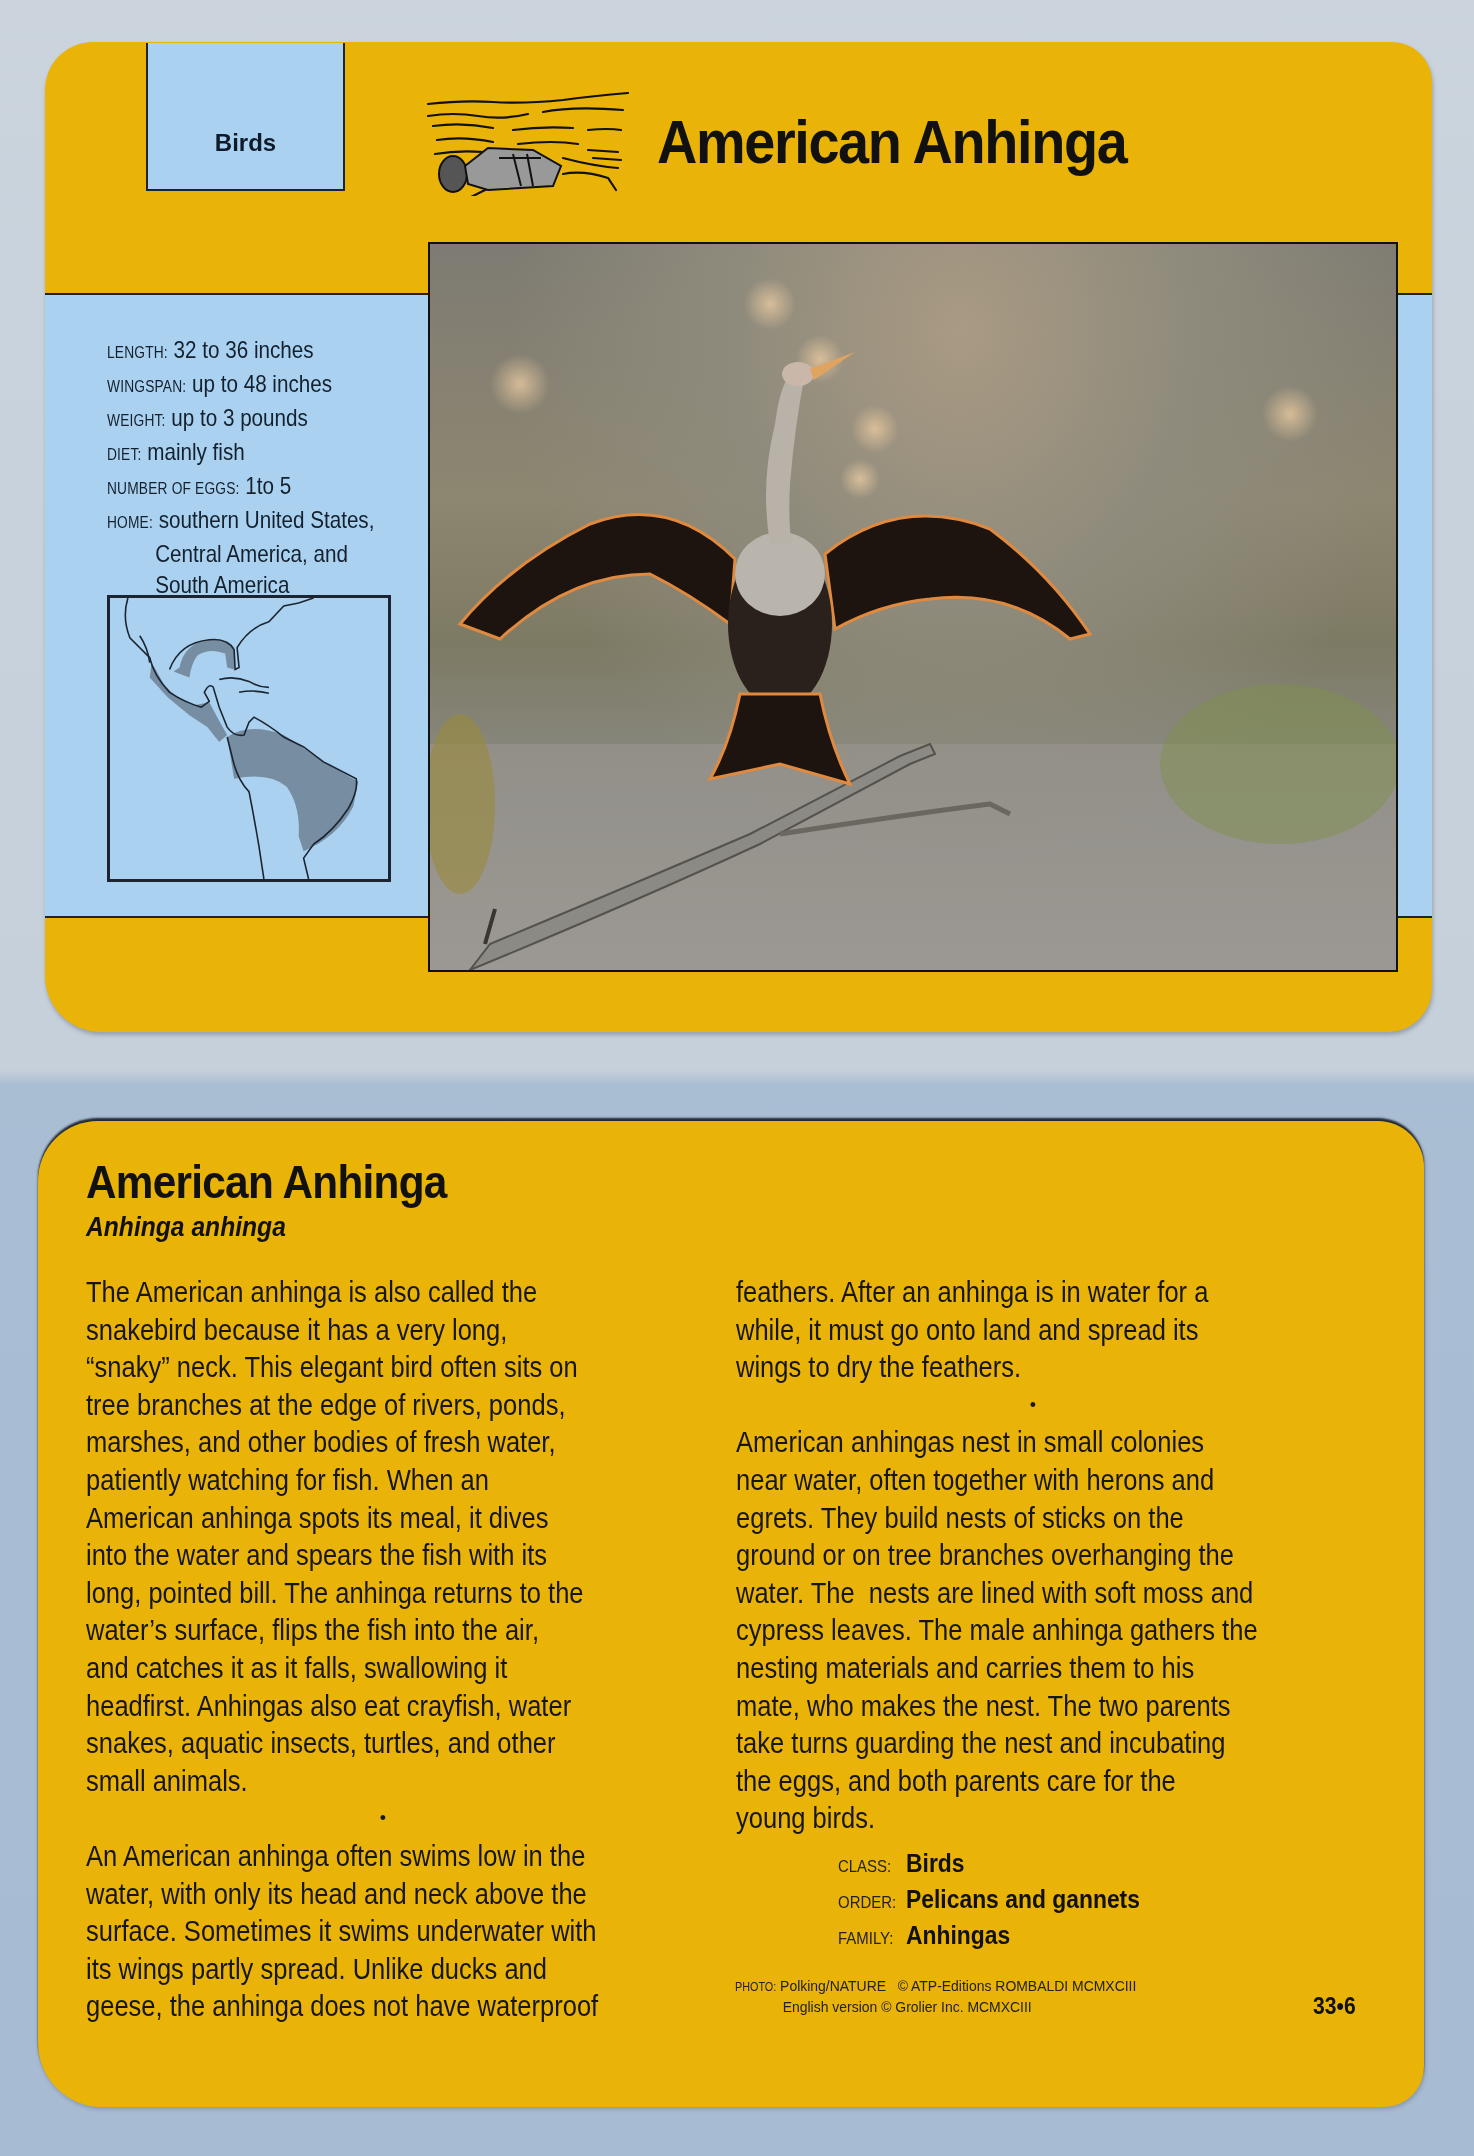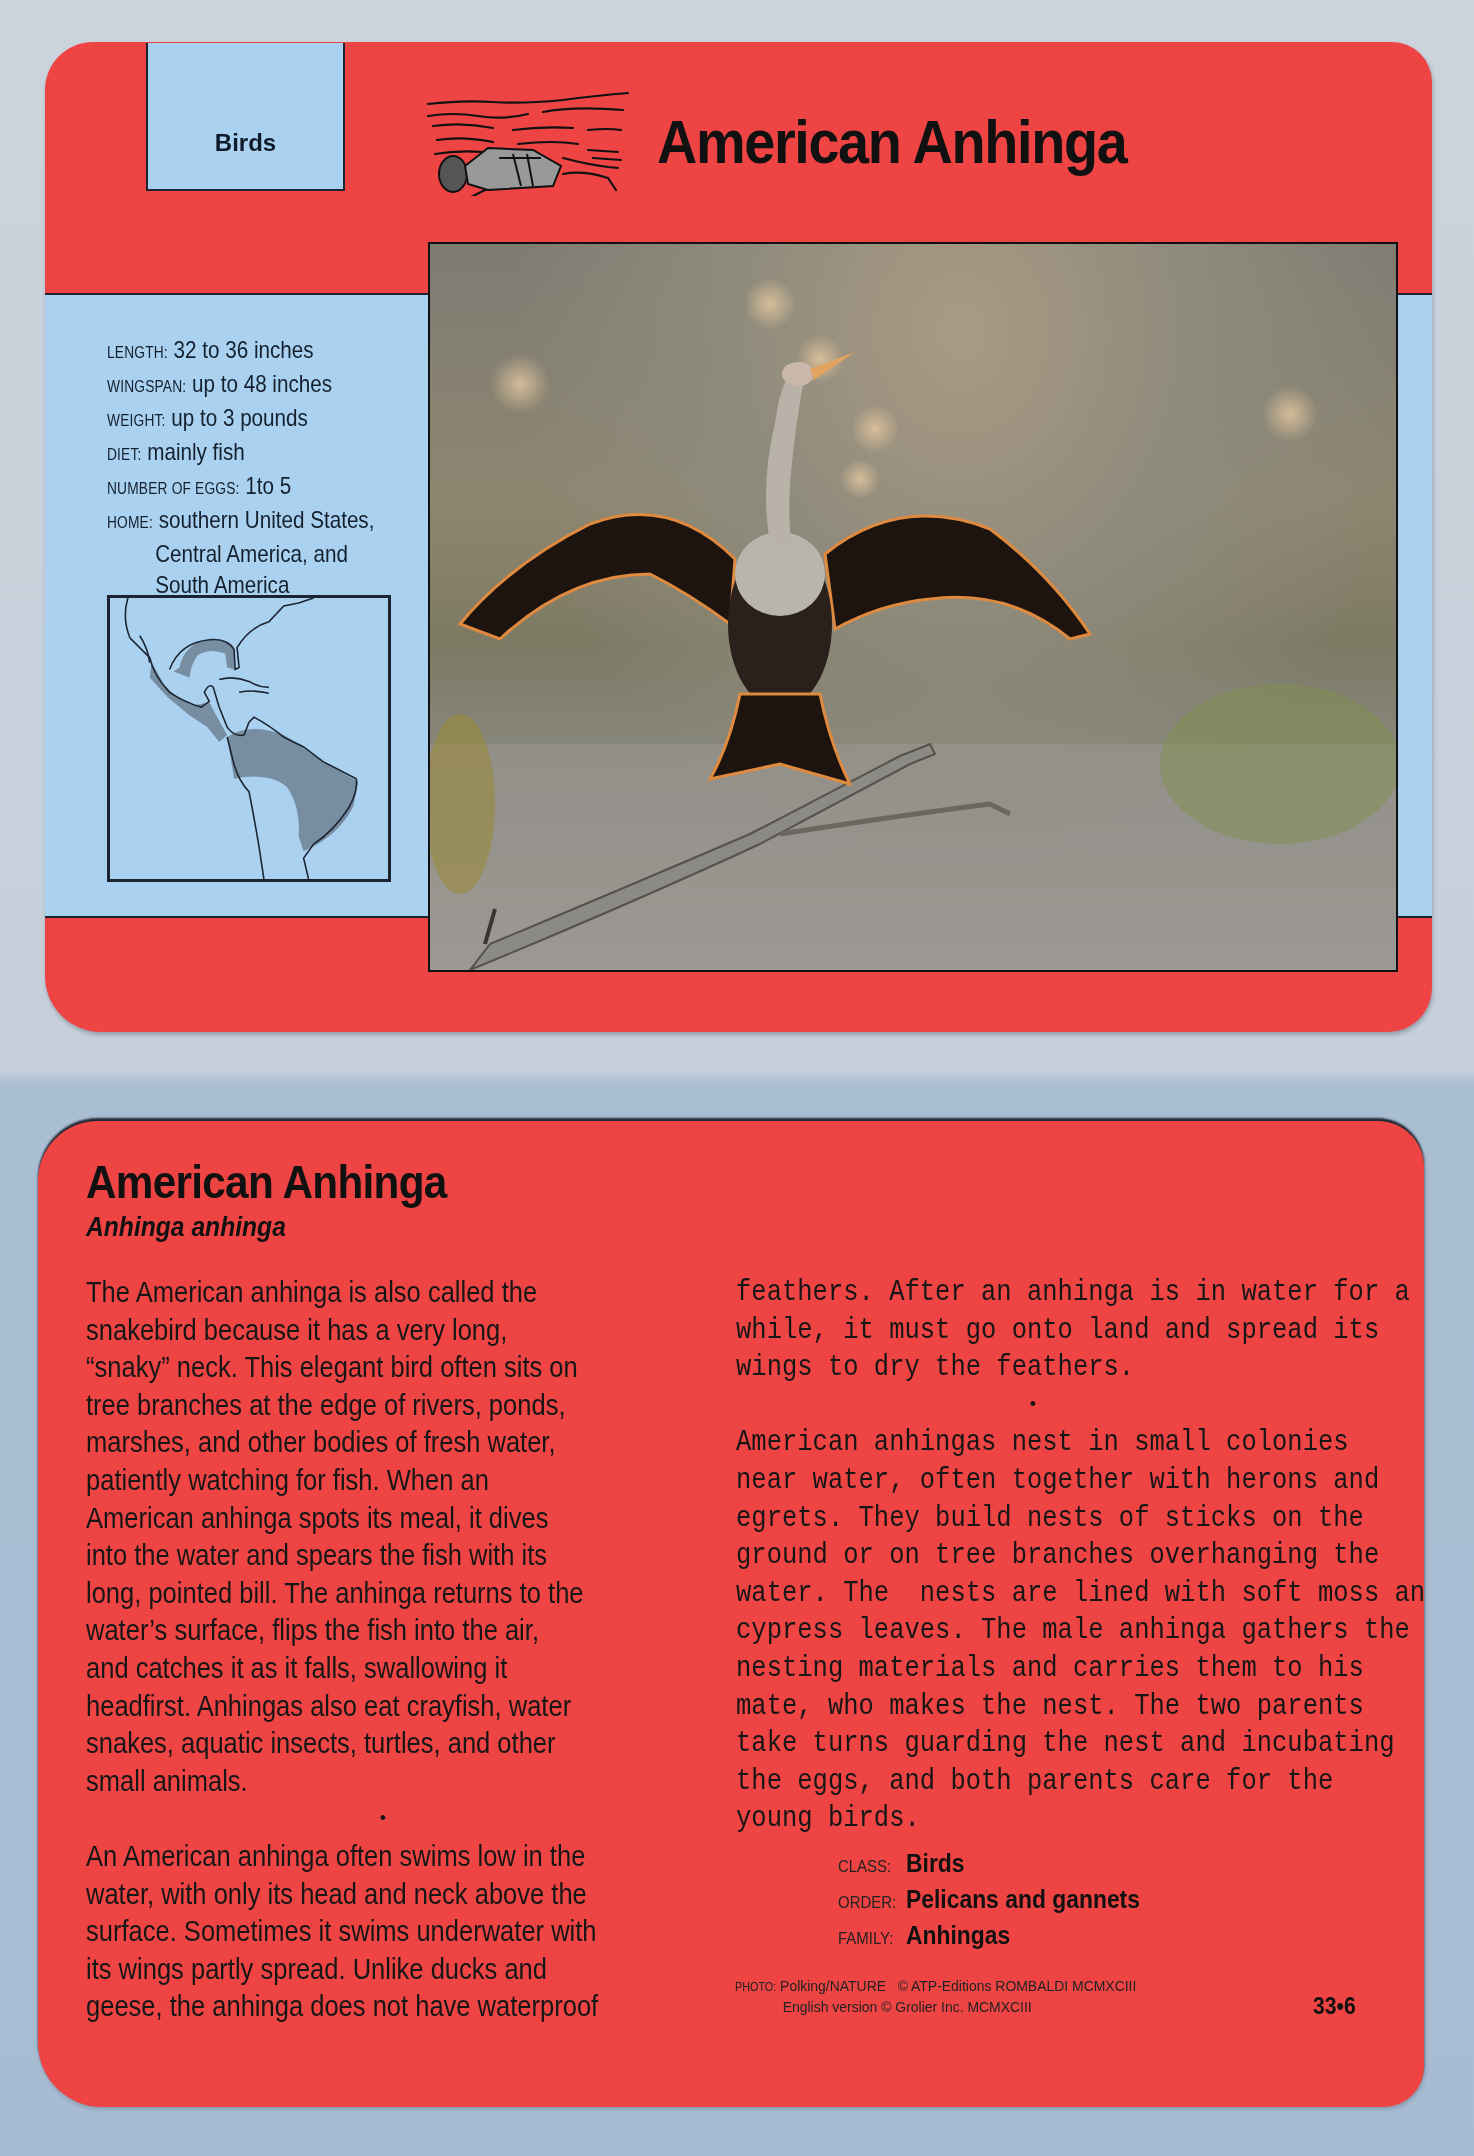--- a/index.html
+++ b/index.html
@@ -1,19 +1,19 @@
 <!DOCTYPE html>
 <html><head>
 <meta charset="utf-8">
 <style>
   html,body{margin:0;padding:0;}
   body{width:1474px;height:2156px;position:relative;overflow:hidden;
        background:linear-gradient(to bottom,#cbd4dd 0px,#c6d0da 1070px,#a9bdd3 1085px,#a7bbd2 2156px);
        font-family:"Liberation Sans",sans-serif;color:#111;}
-  .card{position:absolute;background:#ef4444;}
+  .card{position:absolute;background:#eab308;}
   #card-front{left:45px;top:42px;width:1387px;height:990px;border-radius:48px 40px 44px 56px;
        box-shadow:1px 3px 4px rgba(60,70,90,.35);overflow:hidden;}
   #card-back{left:38px;top:1121px;width:1386px;height:986px;border-radius:60px 46px 40px 64px;
        box-shadow:0 -3px 2px rgba(10,15,25,.85), 1px 2px 4px rgba(60,70,90,.3);overflow:hidden;}
   .abs{position:absolute;}
   
   #category-box{left:101px;top:1px;width:199px;height:148px;background:#aad2f0;border:2px solid #1b2430;border-top:none;
        box-sizing:border-box;display:flex;align-items:center;justify-content:center;}
   #category-box span{font-weight:bold;font-size:24px;color:#0f1a2a;margin-top:54px;}
   #title-icon{left:378px;top:44px;width:230px;height:110px;}
@@ -26,21 +26,21 @@
   #photo{left:383px;top:200px;width:970px;height:730px;border:2px solid #111;box-sizing:border-box;overflow:hidden;
         background:radial-gradient(ellipse at 55% 12%,#a99a83 0%,#8f8b7c 30%,transparent 60%),
                    linear-gradient(to bottom,#7e7b73 0%,#8d8670 35%,#7d7a64 55%,#8a8b84 75%,#9b9a95 100%);}
   
   #back-title{left:48px;top:34px;font-size:46px;font-weight:bold;letter-spacing:-.8px;transform:scaleX(.92);transform-origin:left;white-space:nowrap;}
   #back-sci{left:48px;top:90px;font-size:28px;font-weight:bold;font-style:italic;transform:scaleX(.88);transform-origin:left;white-space:nowrap;}
   .col{position:absolute;font-size:29px;line-height:37.6px;color:#161616;white-space:nowrap;}
   .col .line{display:block;transform:scaleX(.88);transform-origin:left;}
   .col .bullet{display:block;text-align:center;height:37.6px;font-size:18px;}
   #col-left{left:48px;top:153px;width:594px;}
-  #col-right{left:698px;top:153px;width:594px;font-family:Liberation Mono, monospace;}
+  #col-right{left:698px;top:153px;width:594px;}
   #taxonomy{left:800px;top:726px;font-size:26px;line-height:32px;white-space:nowrap;}
   #taxonomy .tl{display:inline-block;width:68px;font-size:17px;transform:scaleX(.88);transform-origin:left;color:#222;}
   #taxonomy .tv{font-weight:bold;display:inline-block;transform:scaleX(.88);transform-origin:left;}
   #footer-credit{left:697px;top:855px;font-size:15.5px;line-height:20px;color:#222;white-space:nowrap;transform:scaleX(.9);transform-origin:left;}
   #footer-credit .pl{font-size:12px;}
   #footer-credit .l2{padding-left:53px;}
   #card-number{left:1275px;top:871px;font-size:24px;font-weight:bold;white-space:nowrap;transform:scaleX(.88);transform-origin:left;}
 </style>
 </head>
 <body>

